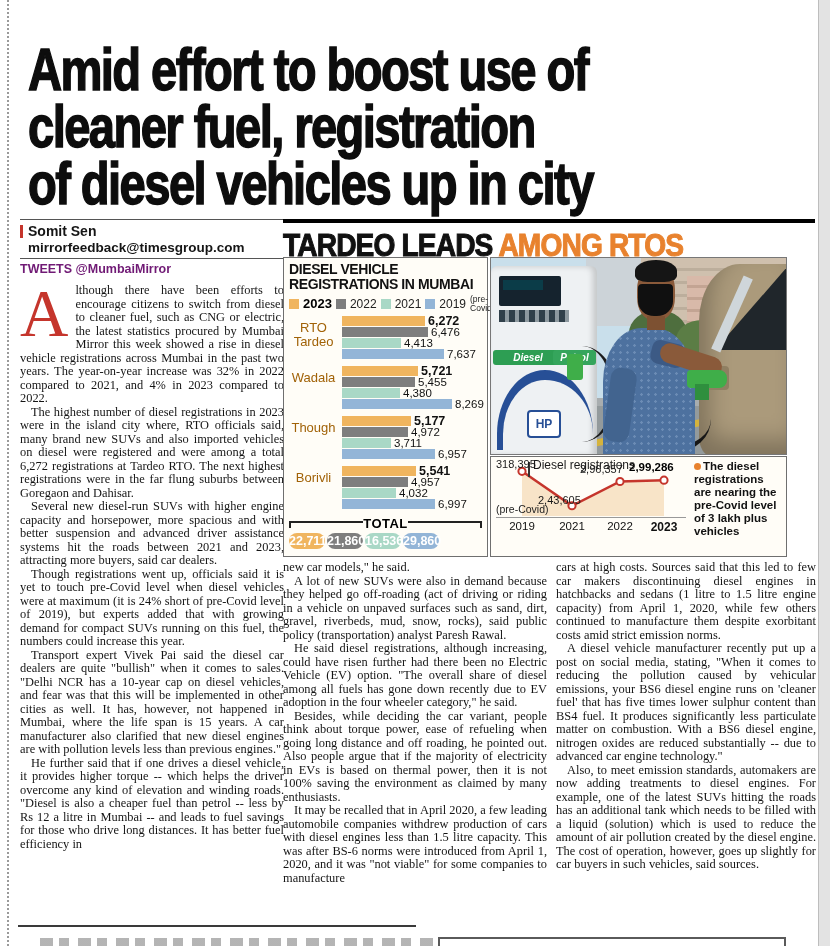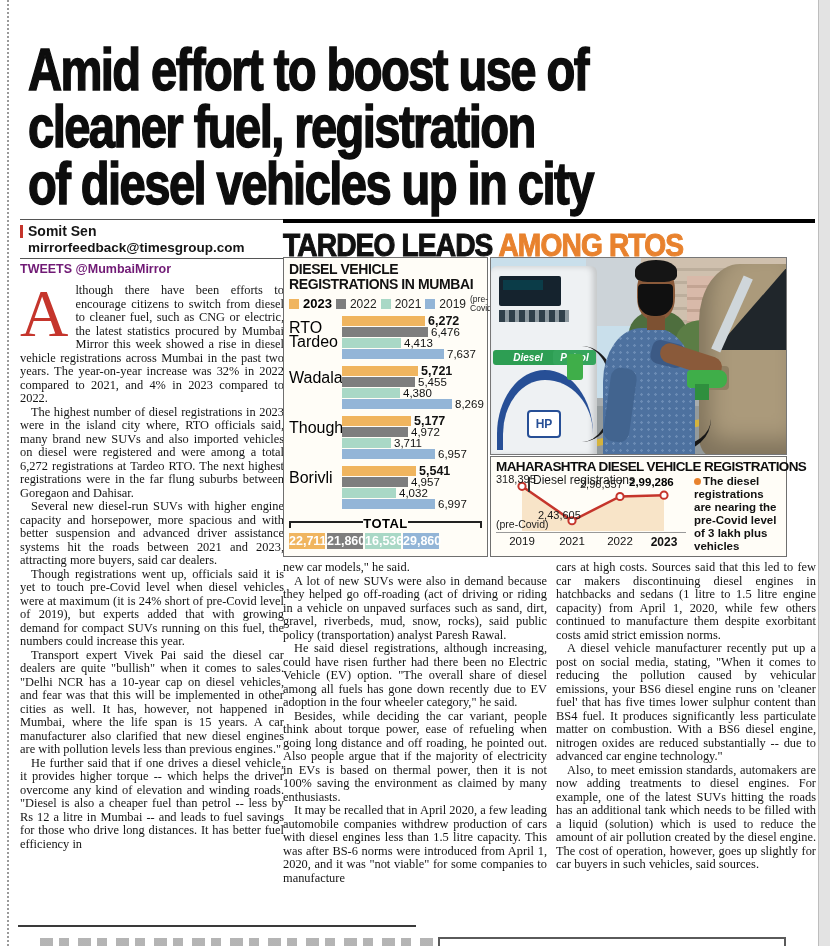--- a/index.html
+++ b/index.html
@@ -44,34 +44,34 @@
   .bar-panel{position:absolute;left:283px;top:257px;width:205px;height:300px;
     border:1px solid #6f6f6f;background:#fffdf7;box-sizing:border-box;padding:4px 5px;
     font-family:"Liberation Sans",sans-serif;}
   .bar-title{font-weight:bold;font-size:14px;line-height:15px;letter-spacing:-0.4px;color:#111;}
   .legend{display:flex;align-items:center;gap:4px;margin:3px 0 4px;}
   .legend .sw{width:10px;height:10px;flex:0 0 auto;}
   .legend .lab{font-size:12px;color:#222;}
   .legend .lab.emph{font-weight:bold;font-size:13px;color:#000;}
   .legend .precovid{font-size:8.5px;line-height:8.5px;width:30px;color:#222;}
   .bar-group{display:flex;margin-bottom:6px;}
-  .bar-group-label{width:49px;text-align:left;padding:5px 4px 0 0;font-size:16px;line-height:14px;
-    color:#000000;white-space:pre-line;flex:0 0 auto;}
+  .bar-group-label{width:49px;text-align:center;padding:5px 4px 0 0;font-size:13px;line-height:14px;
+    color:#a16207;white-space:pre-line;flex:0 0 auto;}
   .bar-rows{flex:1;}
   .bar-row{display:flex;align-items:center;height:10px;margin-bottom:1px;}
   .bar{height:10px;flex:0 0 auto;}
   .bar-value{font-size:11.5px;margin-left:3px;color:#111;white-space:nowrap;}
   .bar-value.emph{font-weight:bold;font-size:12.5px;}
   .total-head{display:flex;align-items:flex-start;margin:3px 0 2px;}
   .total-head .t{font-weight:bold;font-size:13px;color:#000;letter-spacing:0.5px;}
   .total-head .lineL{flex:1;height:5px;border-top:2px solid #222;border-left:2px solid #222;margin-top:5px;}
   .total-head .lineR{flex:1;height:5px;border-top:2px solid #222;border-right:2px solid #222;margin-top:5px;}
   .total-chips{display:flex;gap:2px;}
   .total-chip{width:36px;height:16px;line-height:16px;text-align:center;color:#fff;
-    font-weight:bold;font-size:12.5px;}
+    font-weight:bold;font-size:12.5px;border-radius:8px;}
 
   
   .photo{position:absolute;left:490px;top:257px;width:297px;height:198px;border:1px solid #777;
     box-sizing:border-box;overflow:hidden;background:#c9dfeb;}
   .ph{position:absolute;}
   .bldg1{left:95px;top:0;width:60px;height:68px;background:#ccd3d8;}
   .bldg2{left:150px;top:0;width:147px;height:92px;background:
      repeating-linear-gradient(180deg,#cfc0ae 0 10px,#bcae9c 10px 13px);}
   .bldg3{left:196px;top:18px;width:64px;height:74px;background:
      repeating-linear-gradient(180deg,#d8b9a9 0 9px,#c3a493 9px 12px);}
@@ -320,21 +320,20 @@
     <div class="ph hair"></div>
     <div class="ph mask"></div>
     <div class="ph neck"></div>
     <div class="ph sleeve"></div>
     <div class="ph arm"></div>
     <div class="ph nozzle"></div>
     <div class="ph nozzle2"></div>
   </div>
 
   <div class="line-panel">
-    <div class="line-title">MAHARASHTRA DIESEL VEHICLE REGISTRATIONS</div>
     <div class="line-body">
       <div class="line-chart" id="lineChart">
           <svg width="192" height="58">
             <polygon points="26,11.3383 76,45.7417 124,21.47578 168,20.12844 168,56 26,56" fill="#f8e4c8"></polygon>
             <polyline points="26,11.3383 76,45.7417 124,21.47578 168,20.12844" fill="none" stroke="#c5352c" stroke-width="2.5"></polyline>
             <circle cx="26" cy="11.3383" r="3.6" fill="#fff" stroke="#c5352c" stroke-width="2"></circle>
             <circle cx="76" cy="45.7417" r="3.6" fill="#fff" stroke="#c5352c" stroke-width="2"></circle>
             <circle cx="124" cy="21.47578" r="3.6" fill="#fff" stroke="#c5352c" stroke-width="2"></circle>
             <circle cx="168" cy="20.12844" r="3.6" fill="#fff" stroke="#c5352c" stroke-width="2"></circle>
           </svg>

